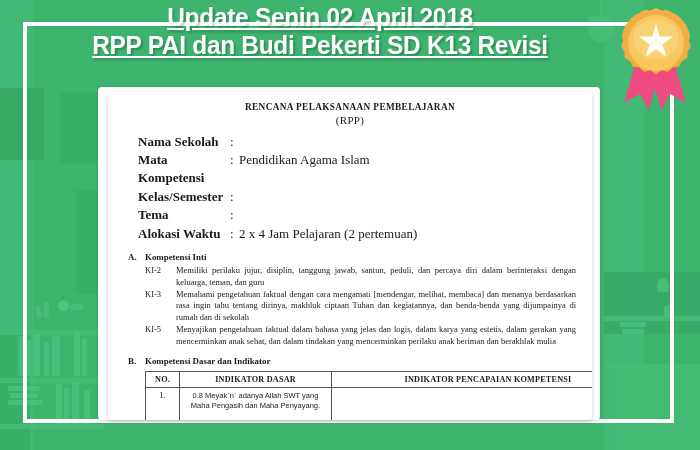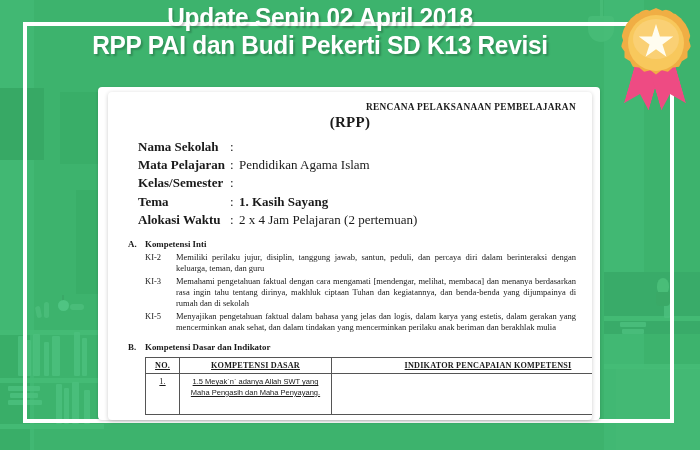--- a/index.html
+++ b/index.html
@@ -82,20 +82,21 @@
   }
   #title-block{
     position:absolute;left:0;top:4px;width:640px;
     text-align:center;
     color:#ffffff;
     font-family:"Liberation Sans", sans-serif;
     font-weight:bold;
     letter-spacing:-.3px;
     text-shadow:2px 2px 2px rgba(0,0,0,.22);
     line-height:1.07;
+    text-decoration:underline;
   }
   .title-line{font-size:26px;white-space:nowrap;transform:scaleX(.94);transform-origin:center;}
   .title-line.l2{font-size:26px;}
 
   
   #badge{position:absolute;left:611px;top:2px;width:88px;height:104px;}
   .ribbon{position:absolute;width:26px;height:56px;background:#ee4b83;}
   .ribbon-l{left:20px;top:50px;transform:rotate(16deg);
     clip-path:polygon(0 0,100% 0,100% 100%,50% 76%,0 100%);}
   .ribbon-r{left:42px;top:50px;transform:rotate(-16deg);
@@ -134,45 +135,45 @@
     background:#ffffff;border-radius:4px;overflow:hidden;
     box-shadow:0 1px 4px rgba(0,0,0,.20);
   }
   #doc-inner{
     position:absolute;left:0;top:0;width:484px;padding:9px 16px 0 16px;
     box-sizing:border-box;
     font-family:"Liberation Serif", serif;
     color:#1a1a1a;
   }
   .doc-title{
-    text-align:right;font-weight:bold;font-size:9.3px;letter-spacing:.35px;
+    text-align:center;font-weight:bold;font-size:9.3px;letter-spacing:.35px;
     line-height:1.35;
   }
   .doc-subtitle{
-    text-align:center;font-weight:bold;font-size:15px;letter-spacing:.3px;
+    text-align:center;font-weight:normal;font-size:11px;letter-spacing:.3px;
     margin-bottom:7px;
   }
 
   .meta{margin:0 0 0 14px;font-size:13px;line-height:1.42;}
   .meta-row{display:flex;}
   .meta-label{width:92px;font-weight:bold;flex:0 0 92px;}
   .meta-colon{width:9px;flex:0 0 9px;}
   .meta-value{flex:1;}
   .meta-value.b{font-weight:bold;}
   .dots{letter-spacing:.4px;}
 
   .sec{margin-top:9px;}
   .sec-head{display:flex;font-weight:bold;font-size:8.9px;margin-left:4px;}
   .sec-letter{width:17px;flex:0 0 17px;}
   .ki-list{margin-top:3px;margin-left:21px;}
   .ki-row{display:flex;font-size:8.5px;line-height:1.34;margin-bottom:1px;}
   .ki-key{width:31px;flex:0 0 31px;}
   .ki-text{flex:1;text-align:justify;}
 
-  .tbl-wrap{margin-top:5px;margin-left:21px;width:500px;text-decoration:underline;}
+  .tbl-wrap{margin-top:5px;margin-left:21px;width:500px;}
   table.kd{border-collapse:collapse;width:100%;font-size:8.3px;table-layout:fixed;}
   table.kd th,table.kd td{border:1px solid #555;padding:3px 4px;vertical-align:top;}
   table.kd th{font-weight:bold;text-align:center;letter-spacing:.2px;font-size:8.2px;}
   .col-no{width:34px;}
   .col-kd{width:152px;}
   td.cno{text-align:center;font-size:8.4px;}
   td.ckd{text-align:center;font-family:"Liberation Sans",sans-serif;font-size:7.5px;line-height:1.38;}
   td.cind{height:34px;}
 </style>
 </head>
@@ -250,32 +251,31 @@
 
       <div class="doc-title">RENCANA PELAKSANAAN PEMBELAJARAN</div>
       <div class="doc-subtitle">(RPP)</div>
 
       <div class="meta">
         <div class="meta-row">
           <span class="meta-label">Nama Sekolah</span>
           <span class="meta-colon">:</span>
         </div>
         <div class="meta-row">
-          <span class="meta-label">Mata Pelajaran</span>
+          <span class="meta-label">Mata Kompetensi</span>
           <span class="meta-colon">:</span>
           <span class="meta-value">Pendidikan Agama Islam</span>
         </div>
         <div class="meta-row">
           <span class="meta-label">Kelas/Semester</span>
           <span class="meta-colon">:</span>
         </div>
         <div class="meta-row">
           <span class="meta-label">Tema</span>
           <span class="meta-colon">:</span>
-          <span class="meta-value b">1. Kasih Sayang</span>
         </div>
         <div class="meta-row">
           <span class="meta-label">Alokasi Waktu</span>
           <span class="meta-colon">:</span>
           <span class="meta-value">2 x 4 Jam Pelajaran (2 pertemuan)</span>
         </div>
       </div>
 
       <div class="sec">
         <div class="sec-head">
@@ -307,28 +307,28 @@
         <div class="tbl-wrap">
           <table class="kd">
             <colgroup>
                 <col class="col-no">
                 <col class="col-kd">
                 <col>
               </colgroup>
             <thead>
               <tr>
                 <th>NO.</th>
-                <th>KOMPETENSI DASAR</th>
+                <th>INDIKATOR DASAR</th>
                 <th>INDIKATOR PENCAPAIAN KOMPETENSI</th>
               </tr>
             </thead>
             <tbody>
               <tr>
                 <td class="cno">1.</td>
-                <td class="ckd">1.5 Meyak`n` adanya Allah SWT yang Maha Pengasih dan Maha Penyayang.</td>
+                <td class="ckd">0.8 Meyak`n` adanya Allah SWT yang Maha Pengasih dan Maha Penyayang.</td>
                 <td class="cind"></td>
               </tr>
             </tbody>
           </table>
         </div>
       </div>
 
     </div>
   </div>
 

